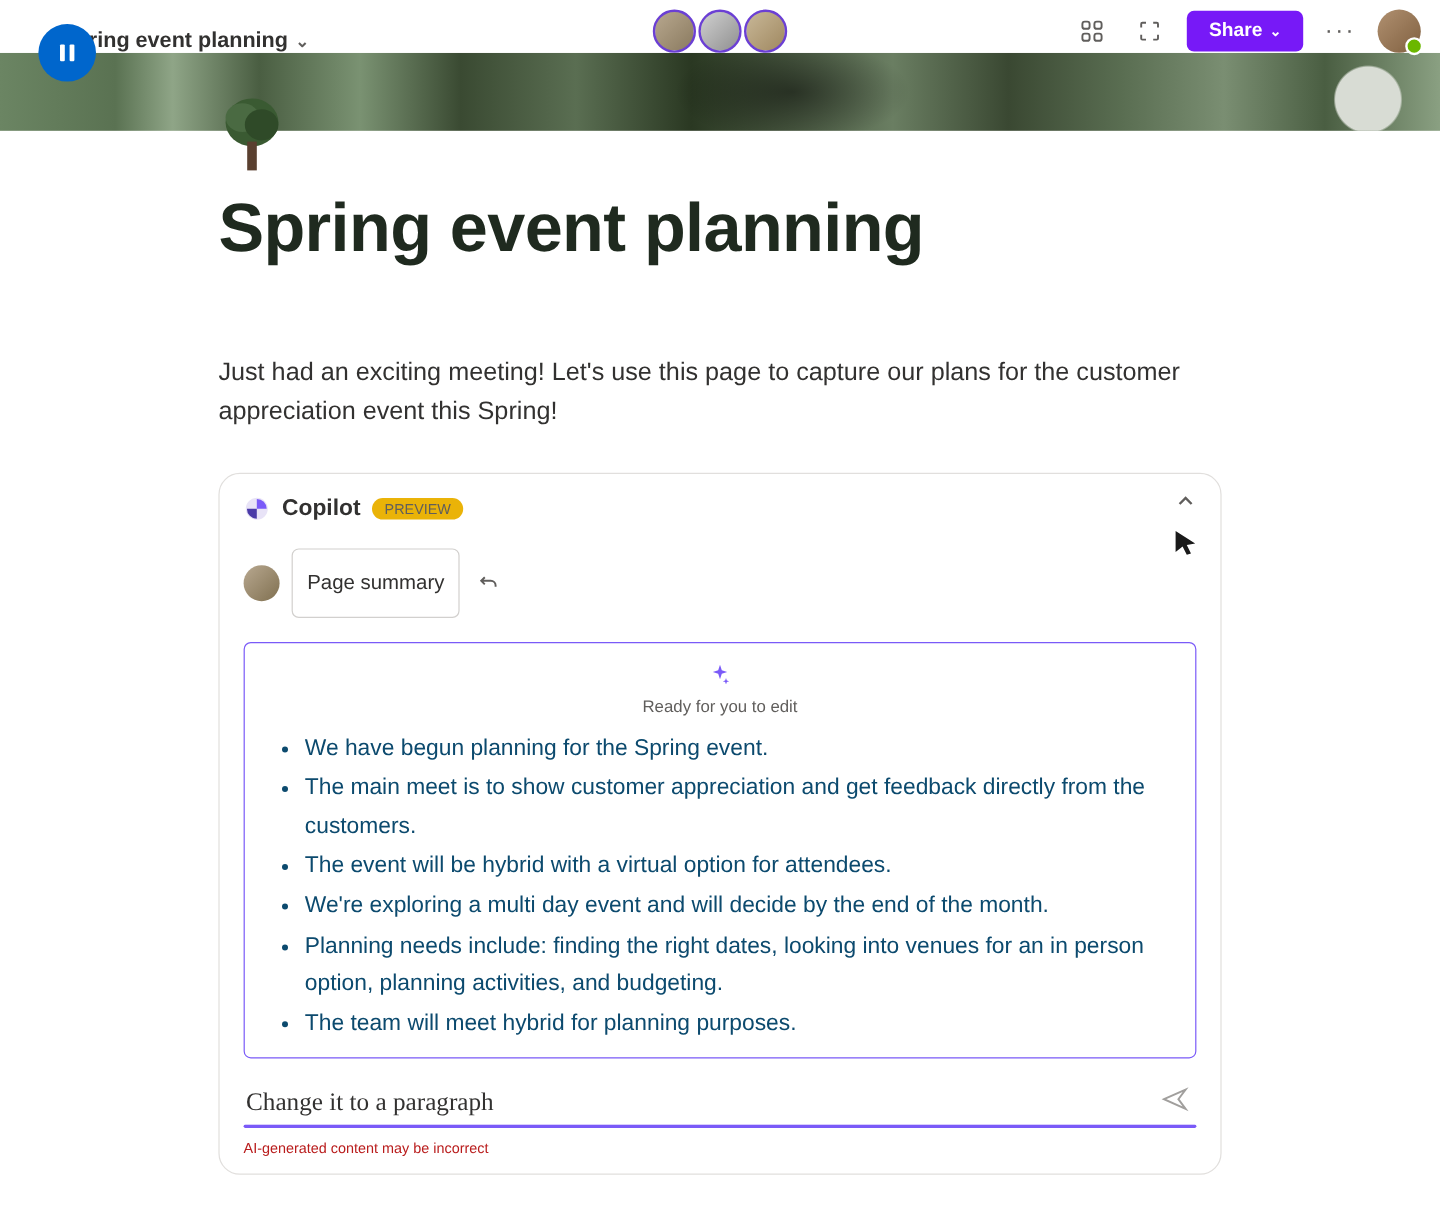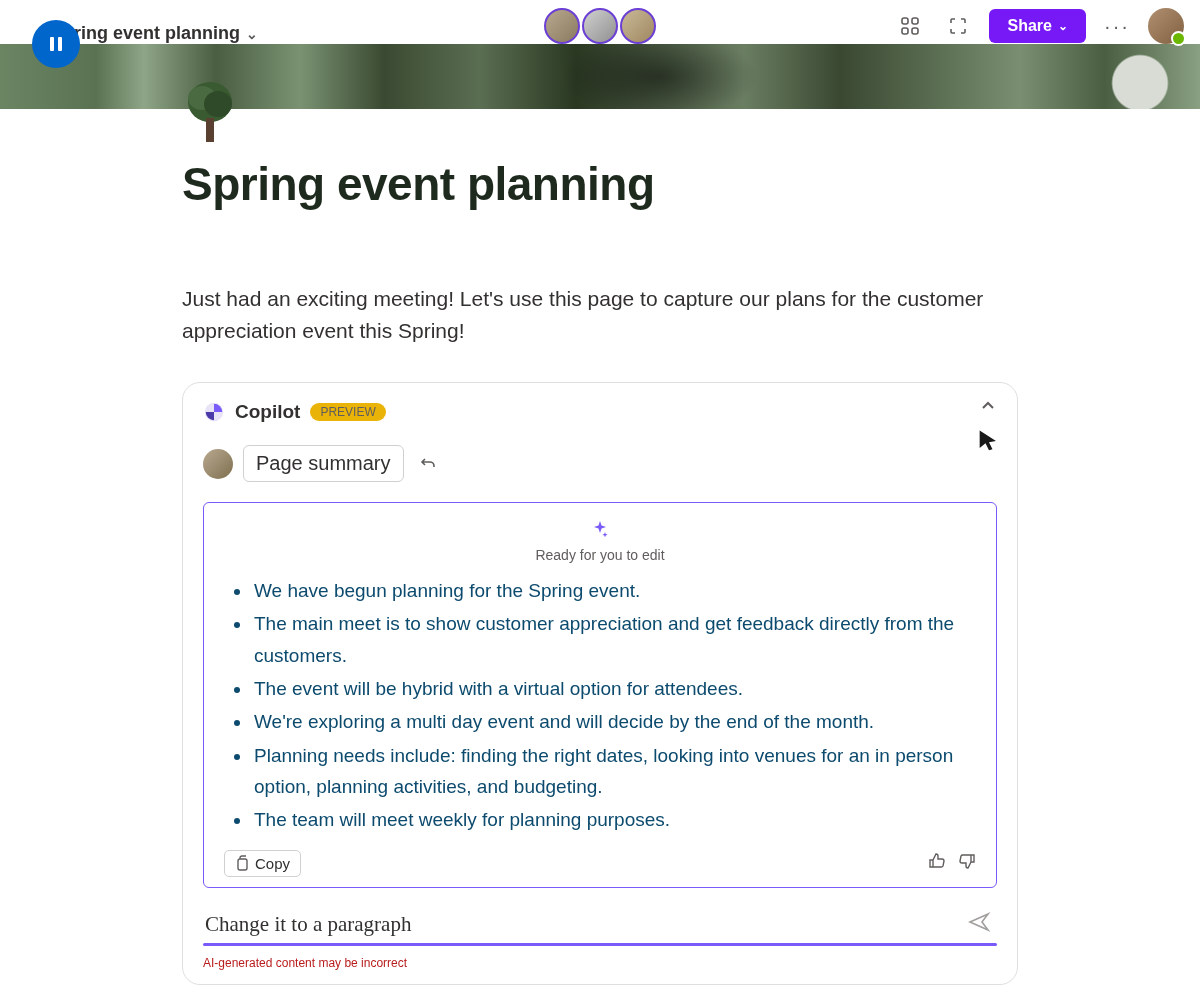--- a/index.html
+++ b/index.html
@@ -130,21 +130,21 @@
   top: 34px;
   width: 56px;
   height: 70px;
 }
 .tree-icon svg { width:100%; height:100%; }
 
 .page-content {
   padding: 48px 182px 0 182px;
 }
 .page-title {
-  font-size: 46px;
+  font-size: 57px;
   font-weight: 700;
   color: #1f2a1f;
   letter-spacing: -0.5px;
 }
 .page-intro {
   margin-top: 72px;
   font-size: 21px;
   line-height: 1.5;
   color: #323130;
 }
@@ -198,22 +198,22 @@
   gap: 10px;
 }
 .prompt-avatar {
   width: 30px; height: 30px;
   border-radius: 50%;
   background: linear-gradient(135deg,#b8a890,#807050);
 }
 .prompt-chip {
   border: 1.5px solid #d2d0ce;
   border-radius: 6px;
-  padding: 6px 12px;
-  font-size: 20px;
+  padding: 18px 12px;
+  font-size: 17px;
   color: #323130;
   cursor: pointer;
 }
 .undo-icon {
   width: 28px; height: 28px;
   display:flex;align-items:center;justify-content:center;
   cursor:pointer;
   color:#605e5c;
 }
 
@@ -391,43 +391,22 @@
             <path d="M8 0l1.5 4.5L14 6l-4.5 1.5L8 12l-1.5-4.5L2 6l4.5-1.5L8 0zM13 11l.7 2 2 .7-2 .7-.7 2-.7-2-2-.7 2-.7.7-2z"></path>
           </svg>
         <span class="ready-text">Ready for you to edit</span>
       </div>
       <ul class="summary-list">
         <li>We have begun planning for the Spring event.</li>
         <li>The main meet is to show customer appreciation and get feedback directly from the customers.</li>
         <li>The event will be hybrid with a virtual option for attendees.</li>
         <li>We're exploring a multi day event and will decide by the end of the month.</li>
         <li>Planning needs include: finding the right dates, looking into venues for an in person option, planning activities, and budgeting.</li>
-        <li>The team will meet weekly for planning purposes.</li>
+        <li>The team will meet hybrid for planning purposes.</li>
       </ul>
-      <div class="response-footer">
-        <div class="copy-btn">
-          <svg width="14" height="16" viewBox="0 0 14 16" fill="none" stroke="#605e5c" stroke-width="1.4">
-              <rect x="3" y="4" width="9" height="11" rx="2"></rect>
-              <path d="M5 4V3a2 2 0 012-2h4"></path>
-            </svg>
-          <span>Copy</span>
-        </div>
-        <div class="feedback">
-          <span>
-            <svg width="18" height="18" viewBox="0 0 18 18" fill="none" stroke="#605e5c" stroke-width="1.4">
-                <path d="M5 8v7H2V8h3zm0 0l3-6a2 2 0 012 2v3h4a2 2 0 012 2l-1 5a2 2 0 01-2 1H5"></path>
-              </svg>
-          </span>
-          <span>
-            <svg width="18" height="18" viewBox="0 0 18 18" fill="none" stroke="#605e5c" stroke-width="1.4">
-                <path d="M13 10V3h3v7h-3zm0 0l-3 6a2 2 0 01-2-2v-3H4a2 2 0 01-2-2l1-5a2 2 0 012-1h8"></path>
-              </svg>
-          </span>
-        </div>
-      </div>
     </div>
 
     <div class="input-row">
       <input class="input-field" value="Change it to a paragraph" style="">
       <div class="send-icon">
         <svg width="24" height="24" viewBox="0 0 24 24" fill="none" stroke="currentColor" stroke-width="1.6">
             <path d="M3 12l18-8-6 8 6 8-18-8z"></path>
           </svg>
       </div>
       <div class="input-underline"></div>

